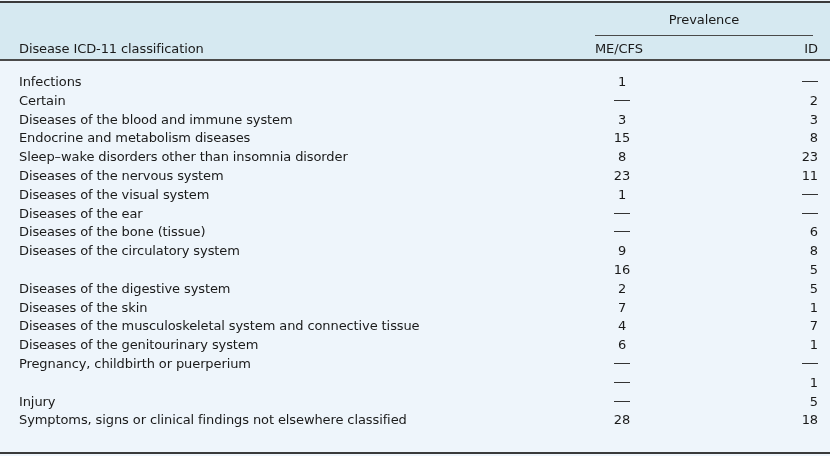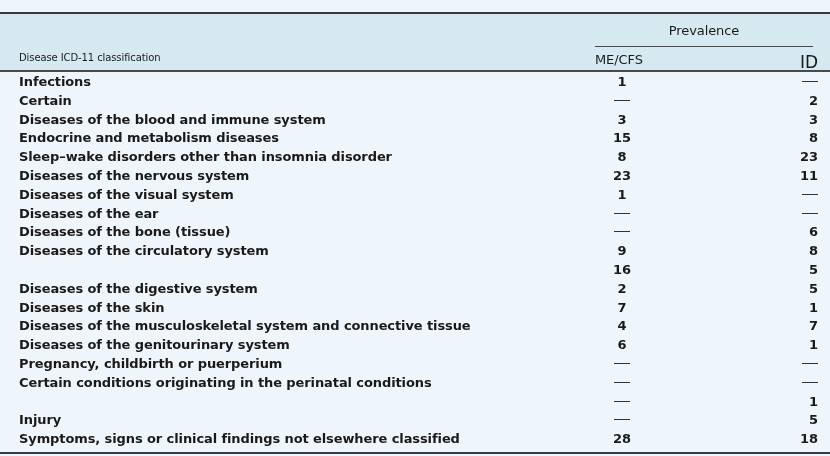--- a/index.html
+++ b/index.html
@@ -15,21 +15,21 @@
       color: #1a1a1a;
     }
     .table-wrap {
       position: relative;
       width: 830px;
       height: 456px;
       background: #eef5fb;
     }
     .head {
       position: absolute;
-      left: 0; top: 12px;
+      left: 0; top: 1px;
       width: 830px;
       height: 60px;
       background: #d6e9f1;
       border-top: 2px solid #3a3a3a;
       border-bottom: 2px solid #4a4a4a;
       box-sizing: border-box;
     }
     .head .prev-label {
       position: absolute;
       left: 595px;
@@ -44,42 +44,41 @@
       left: 595px;
       width: 218px;
       top: 32px;
       height: 0;
       border-top: 1px solid #4a4a4a;
     }
     .head .col-disease {
       position: absolute;
       left: 19px;
       top: 38px;
-      font-size: 10px;
+      font-size: 13px;
       letter-spacing: -0.1px;
     }
     .head .col-mecfs {
       position: absolute;
       left: 595px;
       top: 38px;
       font-size: 13px;
       letter-spacing: -0.1px;
     }
     .head .col-id {
       position: absolute;
       right: 12px;
       top: 38px;
-      font-size: 17px;
+      font-size: 13px;
     }
     .body {
       position: absolute;
       left: 0;
       top: 73px;
       width: 830px;
-      font-weight: bold;
     }
     .row {
       position: relative;
       height: 18.8px;
       font-size: 13px;
       line-height: 18px;
       letter-spacing: -0.1px;
     }
     .row .name {
       position: absolute;
@@ -205,25 +204,20 @@
         <span class="name">Diseases of the genitourinary system</span>
         <span class="v1">6</span>
         <span class="v2">1</span>
       </div>
       <div class="row">
         <span class="name">Pregnancy, childbirth or puerperium</span>
         <span class="v1"><span class="dash"></span></span>
         <span class="v2"><span class="dash"></span></span>
       </div>
       <div class="row">
-        <span class="name">Certain conditions originating in the perinatal conditions</span>
-        <span class="v1"><span class="dash"></span></span>
-        <span class="v2"><span class="dash"></span></span>
-      </div>
-      <div class="row">
         <span class="v1"><span class="dash"></span></span>
         <span class="v2">1</span>
       </div>
       <div class="row">
         <span class="name">Injury</span>
         <span class="v1"><span class="dash"></span></span>
         <span class="v2">5</span>
       </div>
       <div class="row">
         <span class="name">Symptoms, signs or clinical findings not elsewhere classified</span>

